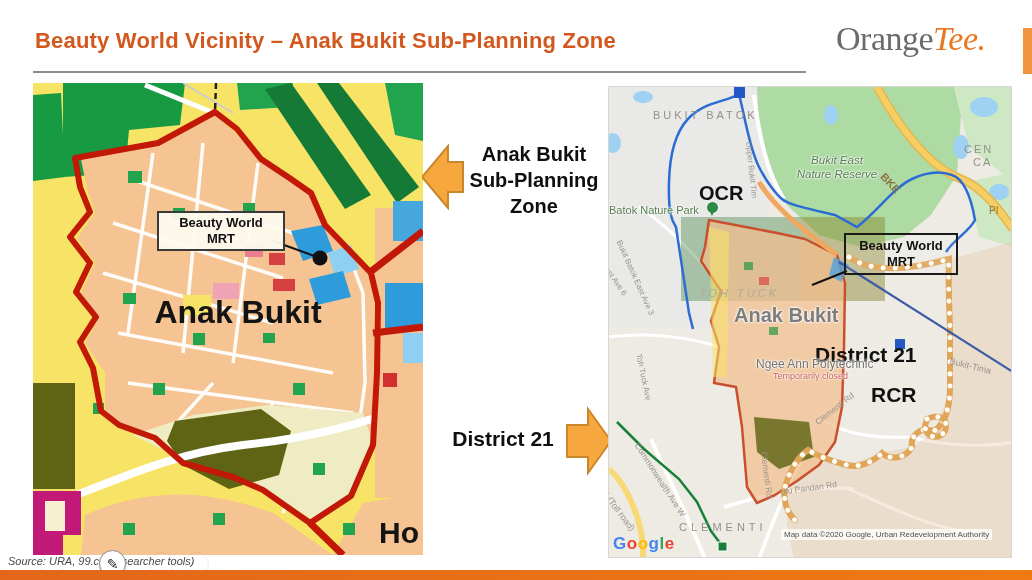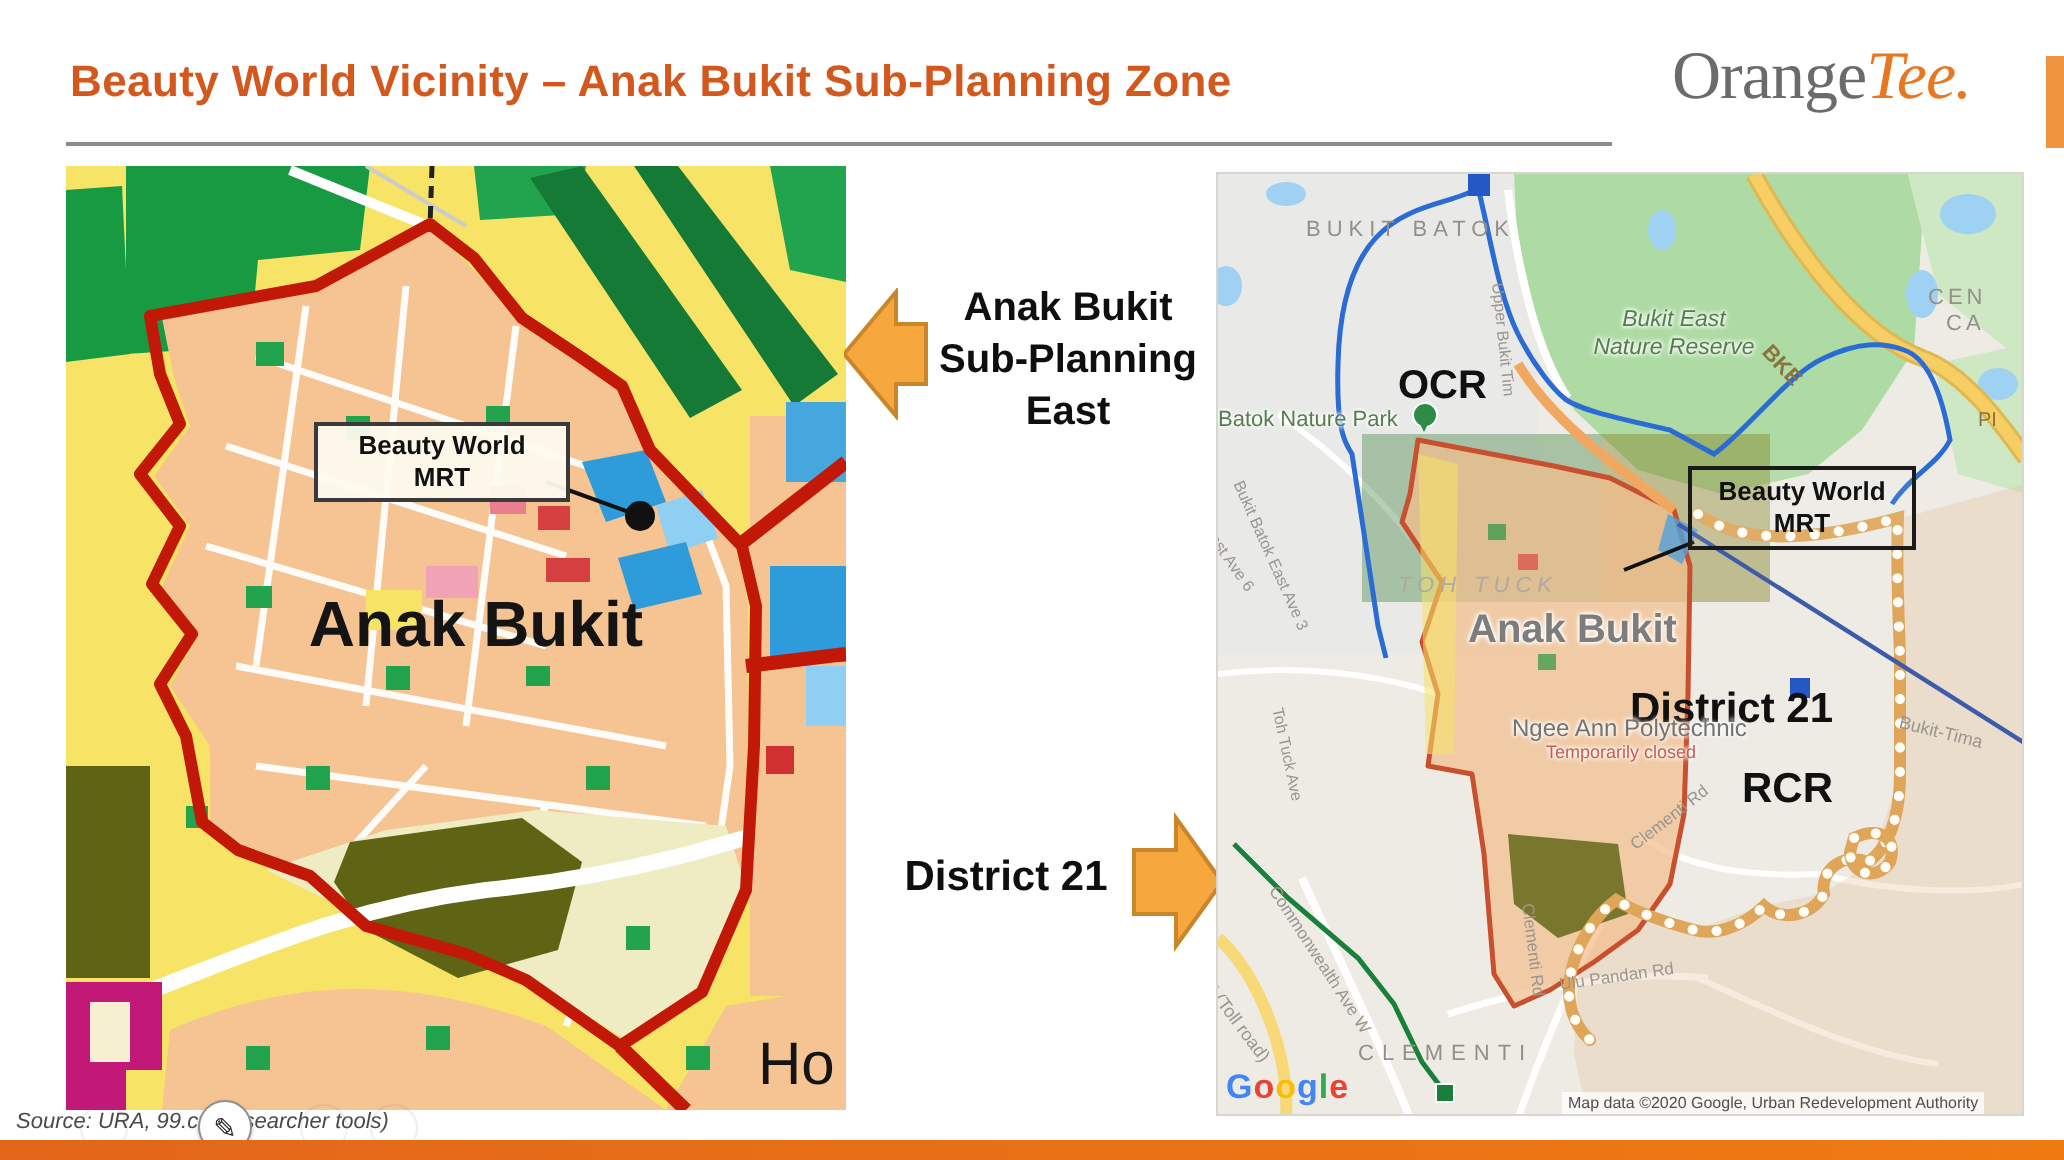--- a/index.html
+++ b/index.html
@@ -24,30 +24,30 @@
   .region{letter-spacing:3px;color:#93908b;font-size:11px;}
   .roadlbl{font-size:8px;color:#9a958e;transform-origin:left top;}
   .big-black{font-weight:bold;color:#101010;font-size:20px;}
   
   .mrt-box{position:absolute;text-align:center;font-weight:bold;font-size:13px;line-height:16px;color:#111;}
   .mrt-box.filled{background:rgba(253,250,238,.95);border:2px solid #3a3a3a;padding:2px 4px;}
   .mrt-box.outline{border:2px solid #1a1a1a;padding:3px 4px;background:rgba(255,255,255,.08);}
   
   .zone-big{position:absolute;left:85px;top:211px;width:240px;text-align:center;
             font-size:32px;font-weight:bold;color:#141414;}
-  .edge-big{position:absolute;left:346px;top:433px;font-size:30px;font-weight:normal;color:#141414;}
+  .edge-big{position:absolute;left:346px;top:433px;font-size:30px;font-weight:bold;color:#141414;}
   
   .callout-text{position:absolute;text-align:center;font-weight:bold;color:#0f0f0f;}
   .co1{left:455px;top:141px;width:158px;font-size:20px;line-height:26px;}
   .co2{left:444px;top:427px;width:118px;font-size:21px;}
   .arrow{position:absolute;}
   
   .google{position:absolute;left:4px;top:447px;font-size:17px;font-weight:bold;letter-spacing:.5px;}
   .gB{color:#4285F4;}.gR{color:#EA4335;}.gY{color:#FBBC05;}.gG{color:#34A853;}
-  .attrib{position:absolute;left:172px;top:459px;font-size:8px;color:#4f4f4f;
+  .attrib{position:absolute;left:172px;top:442px;font-size:8px;color:#4f4f4f;
           background:rgba(255,255,255,.75);padding:1px 3px;text-align:right;}
   
   .pin{position:absolute;left:97px;top:114px;width:11px;height:11px;border-radius:50%;
        background:#2e8b45;border:1px solid #fff;}
   .pin:after{content:"";position:absolute;left:3px;top:10px;border-left:2.5px solid transparent;
              border-right:2.5px solid transparent;border-top:4px solid #2e8b45;}
   
   .source{position:absolute;left:8px;top:555px;font-size:11px;font-style:italic;color:#4a4a4a;}
   .ghost{position:absolute;width:22px;height:22px;border-radius:50%;border:1px solid #777;opacity:.12;}
   .pencil-badge{position:absolute;left:99px;top:550px;width:25px;height:25px;border-radius:50%;
@@ -159,21 +159,21 @@
     <div class="zone-big">Anak Bukit</div>
     <div class="edge-big">Ho</div>
   </div>
 
   <svg class="arrow" style="left:422px;top:144px;" width="42" height="66">
     <polygon points="0,33 26,2 26,18 41,18 41,48 26,48 26,64" fill="#F6A83F" stroke="#C9862A" stroke-width="2"></polygon>
   </svg>
   <div class="callout-text co1">
     <div>Anak Bukit</div>
     <div>Sub-Planning</div>
-    <div>East</div>
+    <div>Zone</div>
   </div>
   <div class="callout-text co2">District 21</div>
   <svg class="arrow" style="left:566px;top:404px;" width="46" height="74">
     <polygon points="1,21 22,21 22,5 45,37 22,69 22,53 1,53" fill="#F6A83F" stroke="#C9862A" stroke-width="2"></polygon>
   </svg>
 
   <div class="map right-map">
     <svg width="404" height="472" viewBox="0 0 404 472">
       <rect width="404" height="472" fill="#EDEBE4"></rect>
       <rect x="0" y="0" width="160" height="240" fill="#E9E9E7"></rect>

